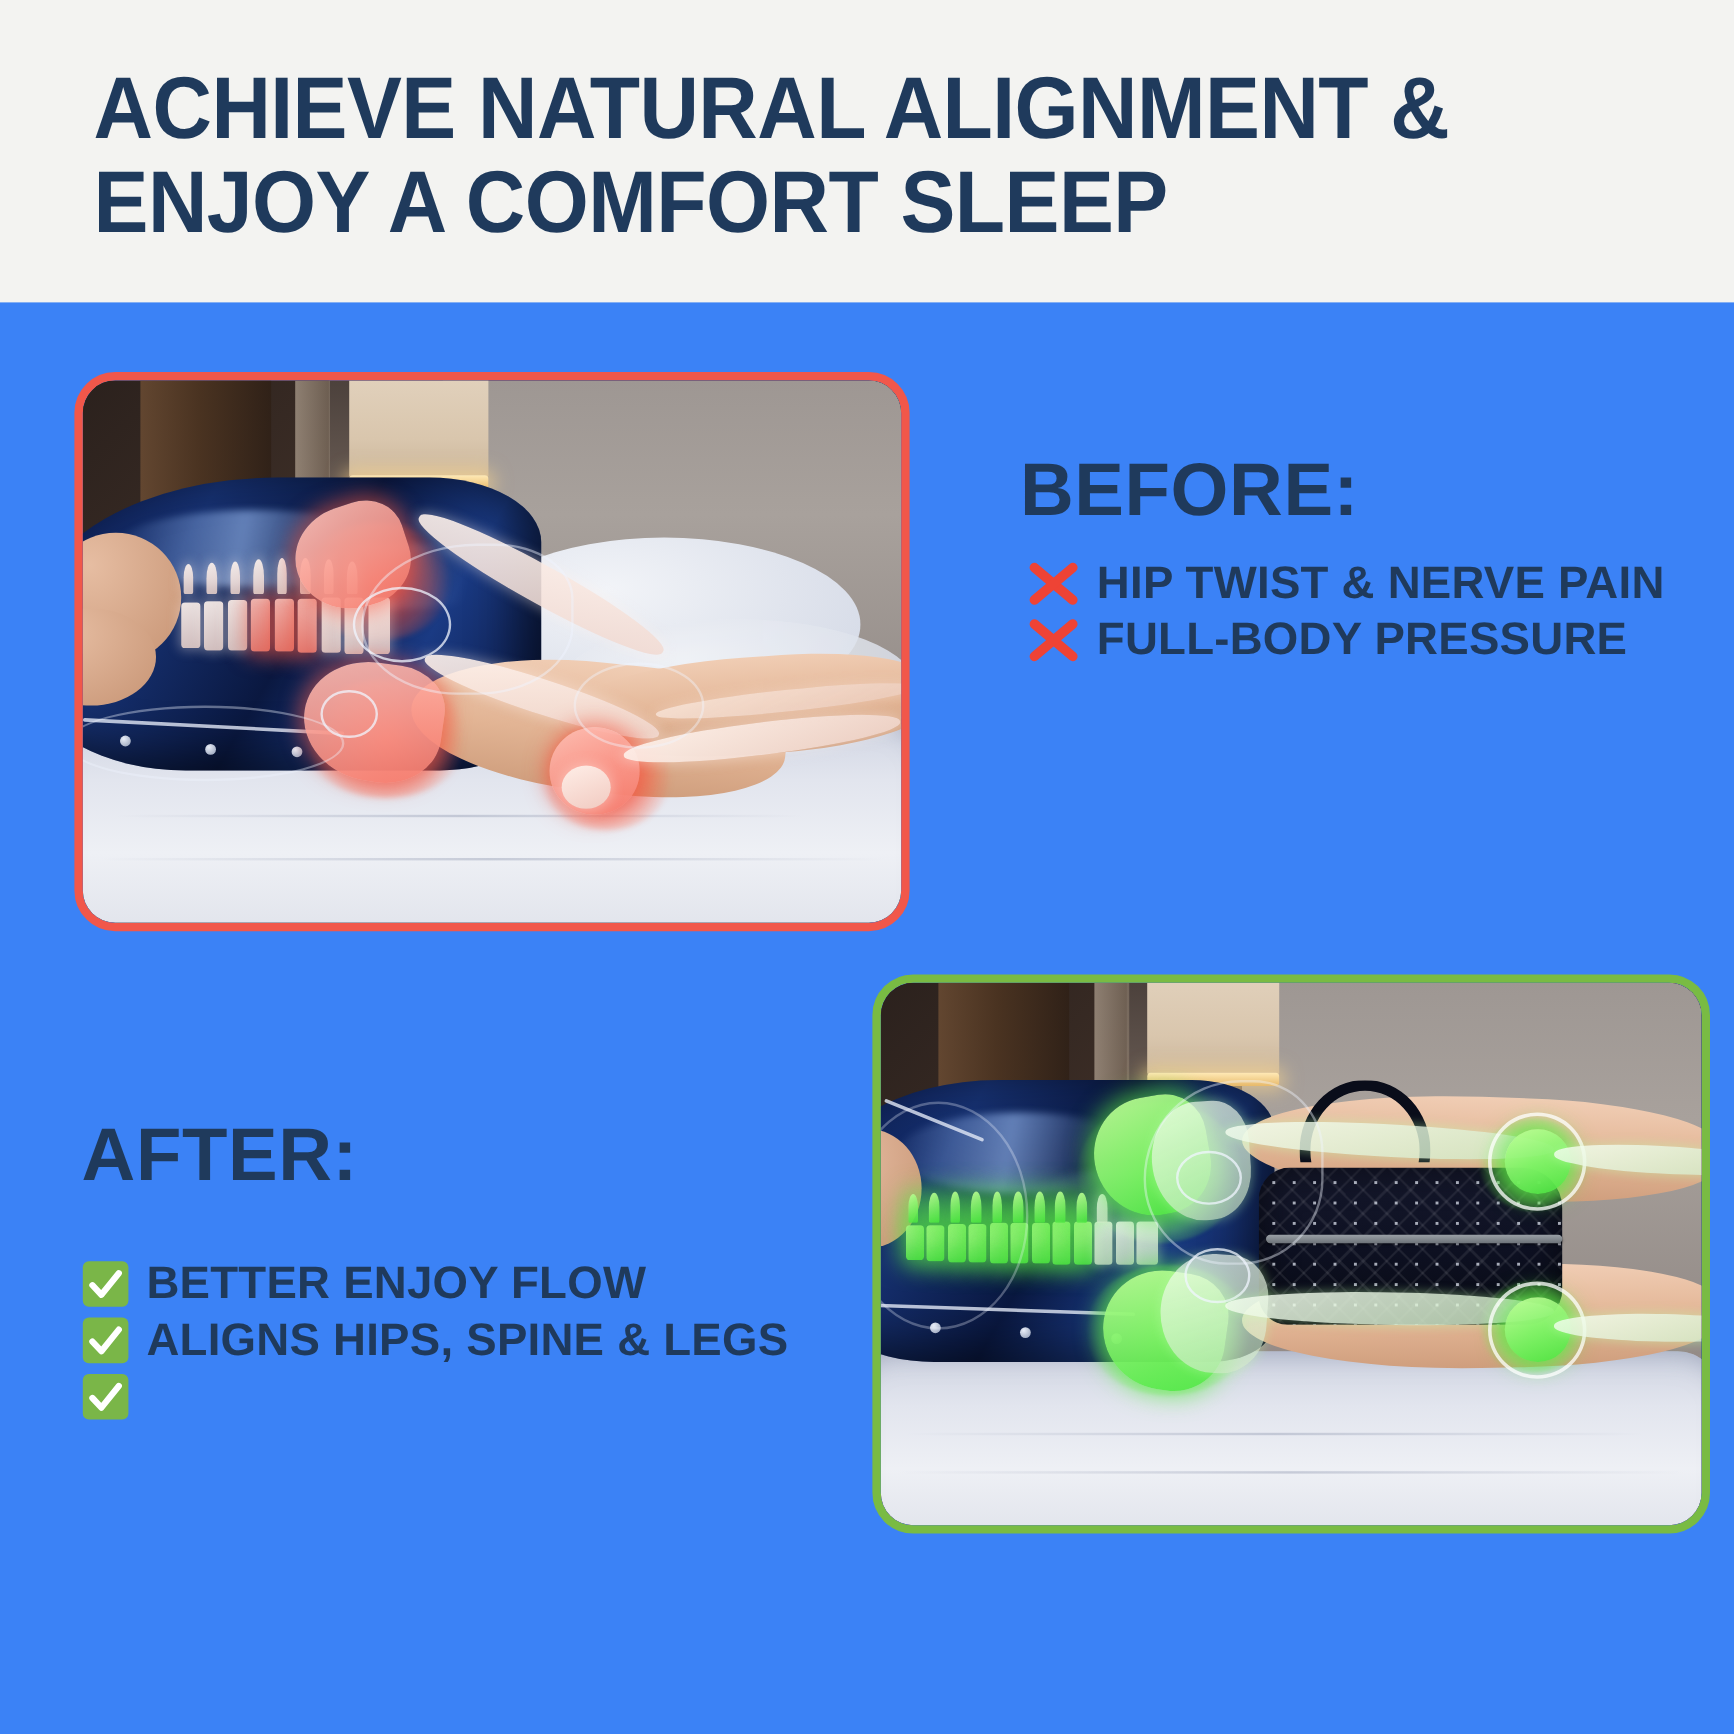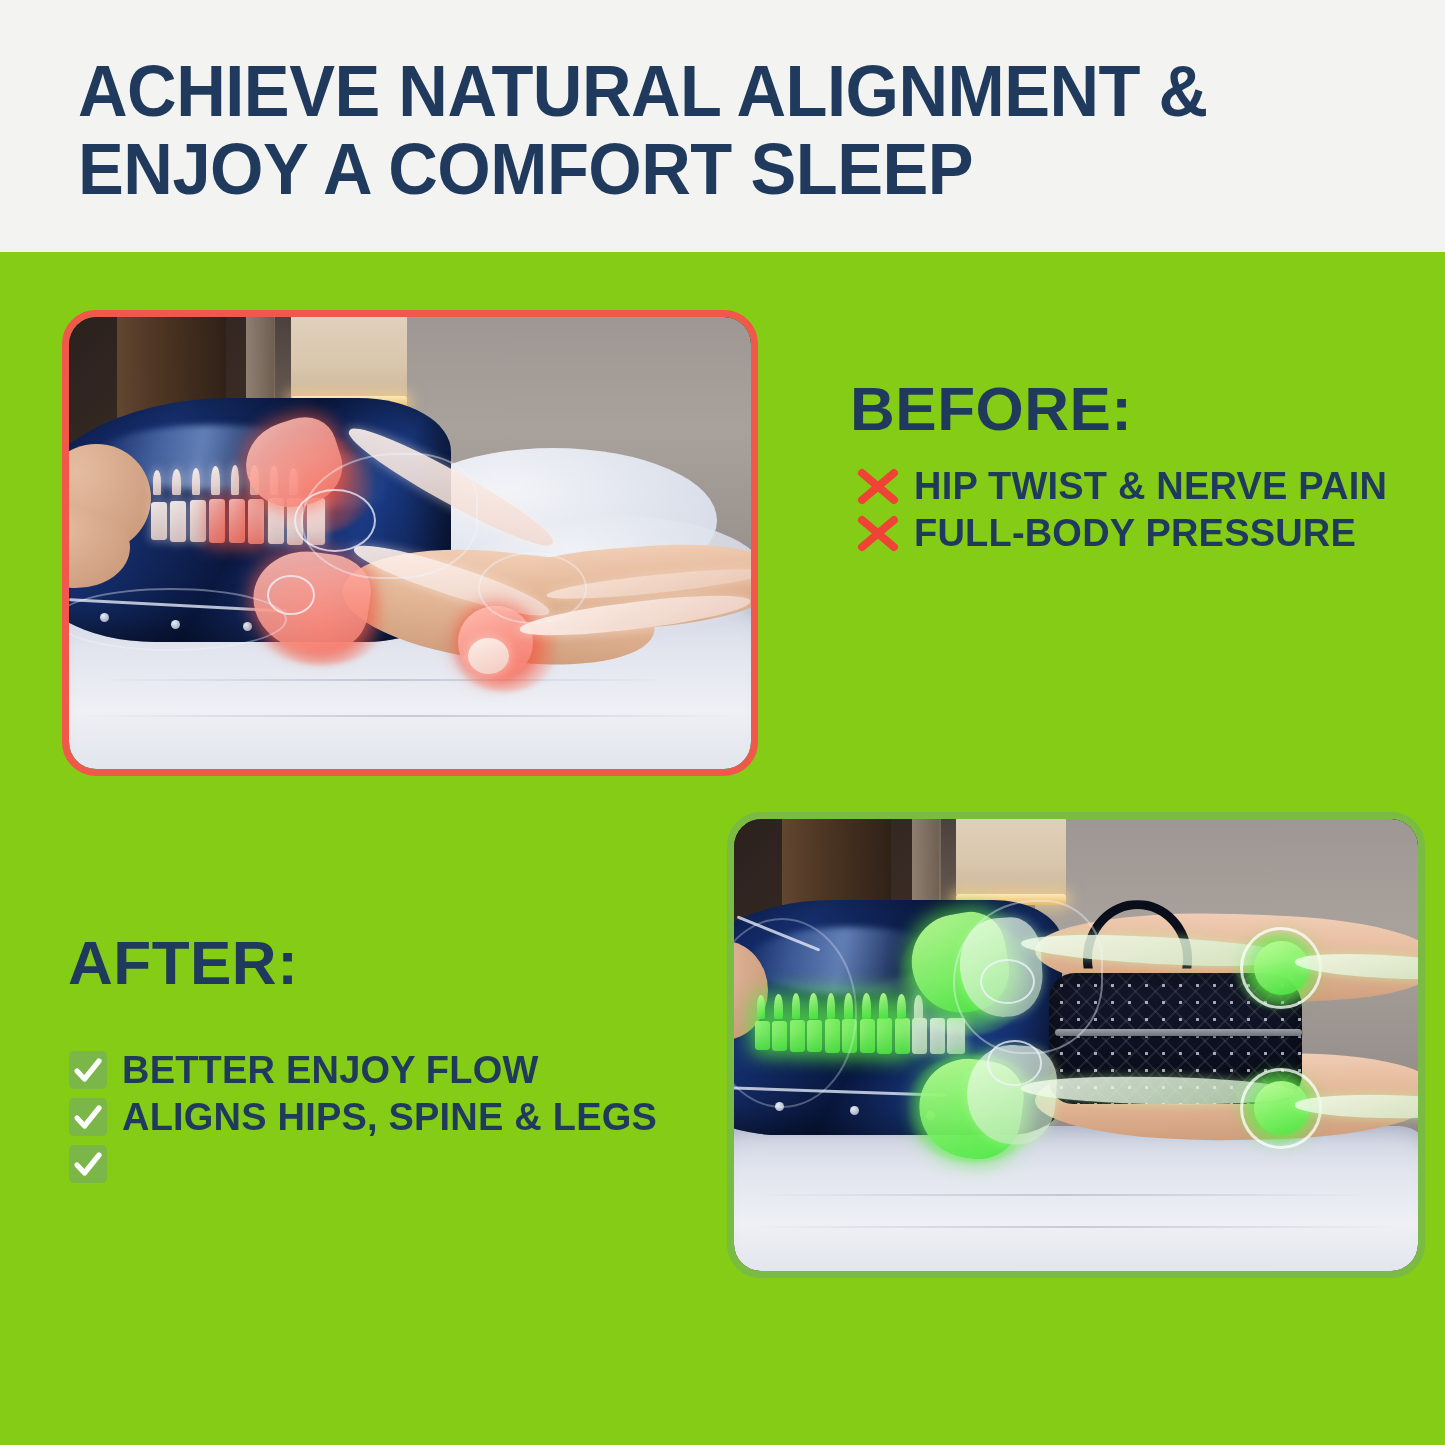--- a/index.html
+++ b/index.html
@@ -8,21 +8,21 @@
   html, body {
     width:1445px; height:1445px;
     overflow:hidden;
     background:#F4F6FA;
     font-family:"Liberation Sans", sans-serif;
   }
 
   #stage {
     position:relative;
     width:1445px; height:1445px;
-    background:#84cc16;
+    background:#3b82f6;
   }
 
   
   .header-band {
     position:absolute;
     left:0; top:0;
     width:1445px; height:252px;
     background:#F3F3F1;
   }
   .headline {

